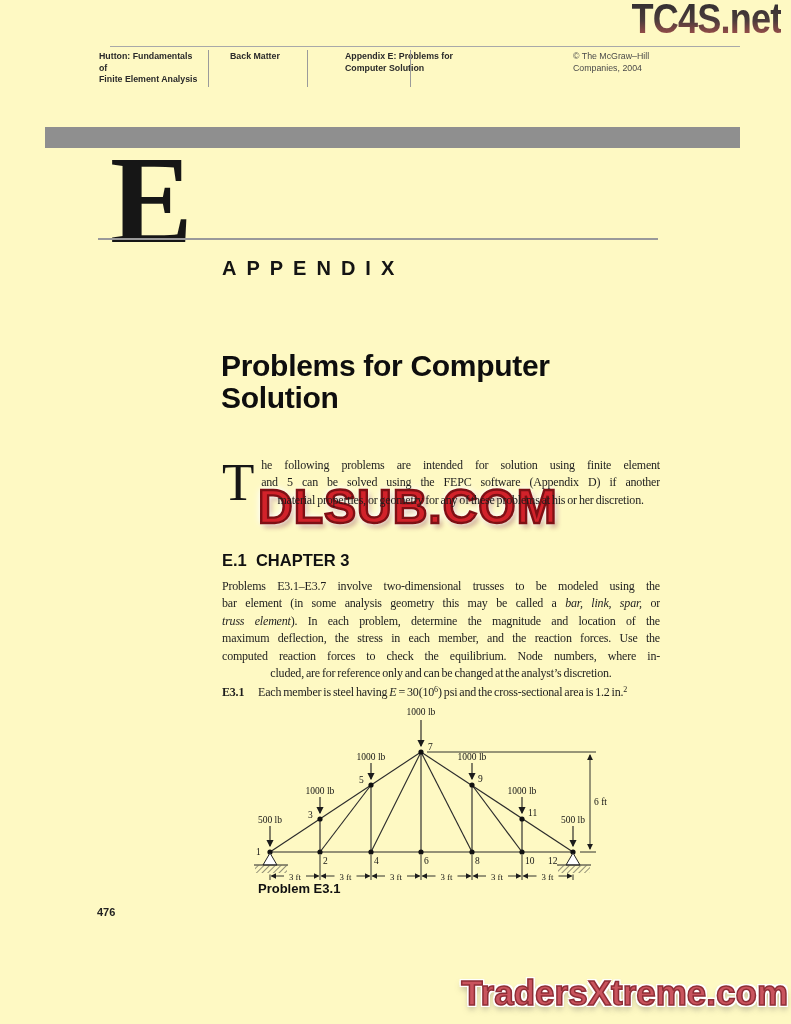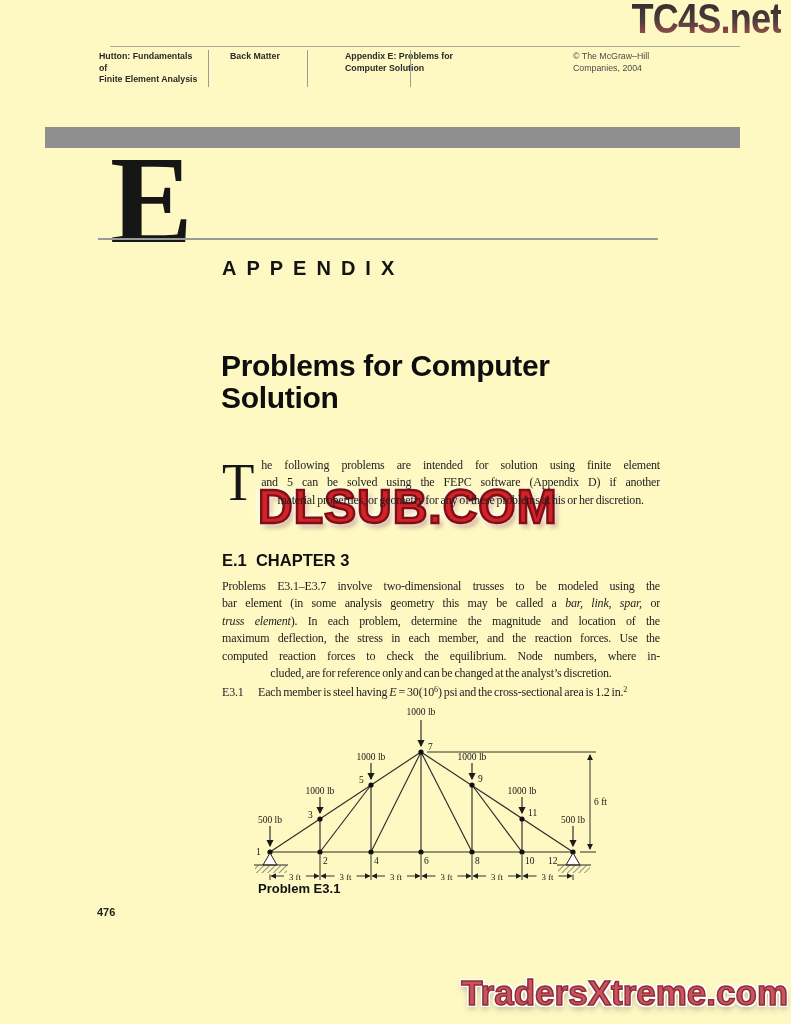--- a/index.html
+++ b/index.html
@@ -50,21 +50,21 @@
   .jline::after{content:"";display:inline-block;width:100%;height:0;}
   .jline.last{text-align:center;}
   .jline.last::after{content:none;}
   .intro{position:absolute;left:222px;top:457px;width:438px;}
   .dropcap{float:left;font-family:"Liberation Serif",serif;font-size:53px;line-height:44px;
            padding:3px 7px 0 0;color:#161616;}
   .sec-head{position:absolute;left:222px;top:551px;white-space:pre;
             font-family:"Liberation Sans",sans-serif;font-weight:bold;font-size:16.5px;color:#111;}
   .para2{position:absolute;left:222px;top:578px;width:438px;}
   .problem-line{position:absolute;left:222px;top:681px;width:565px;}
-  .problem-line .plabel{font-weight:normal;display:inline-block;width:36px;}
+  .problem-line .plabel{font-weight:bold;display:inline-block;width:36px;}
   sup{font-size:8px;vertical-align:4px;letter-spacing:0;}
 
   
   .figure{position:absolute;left:240px;top:702px;width:400px;height:200px;}
   .fig-caption{position:absolute;left:18px;top:179px;
                font-family:"Liberation Sans",sans-serif;font-weight:bold;font-size:13px;color:#111;}
   svg text{font-family:"Liberation Serif",serif;fill:#141414;}
   .tload{font-size:9.5px;text-anchor:middle;}
   .tnode{font-size:9.5px;}
   .tdim{font-size:8.8px;text-anchor:middle;}

